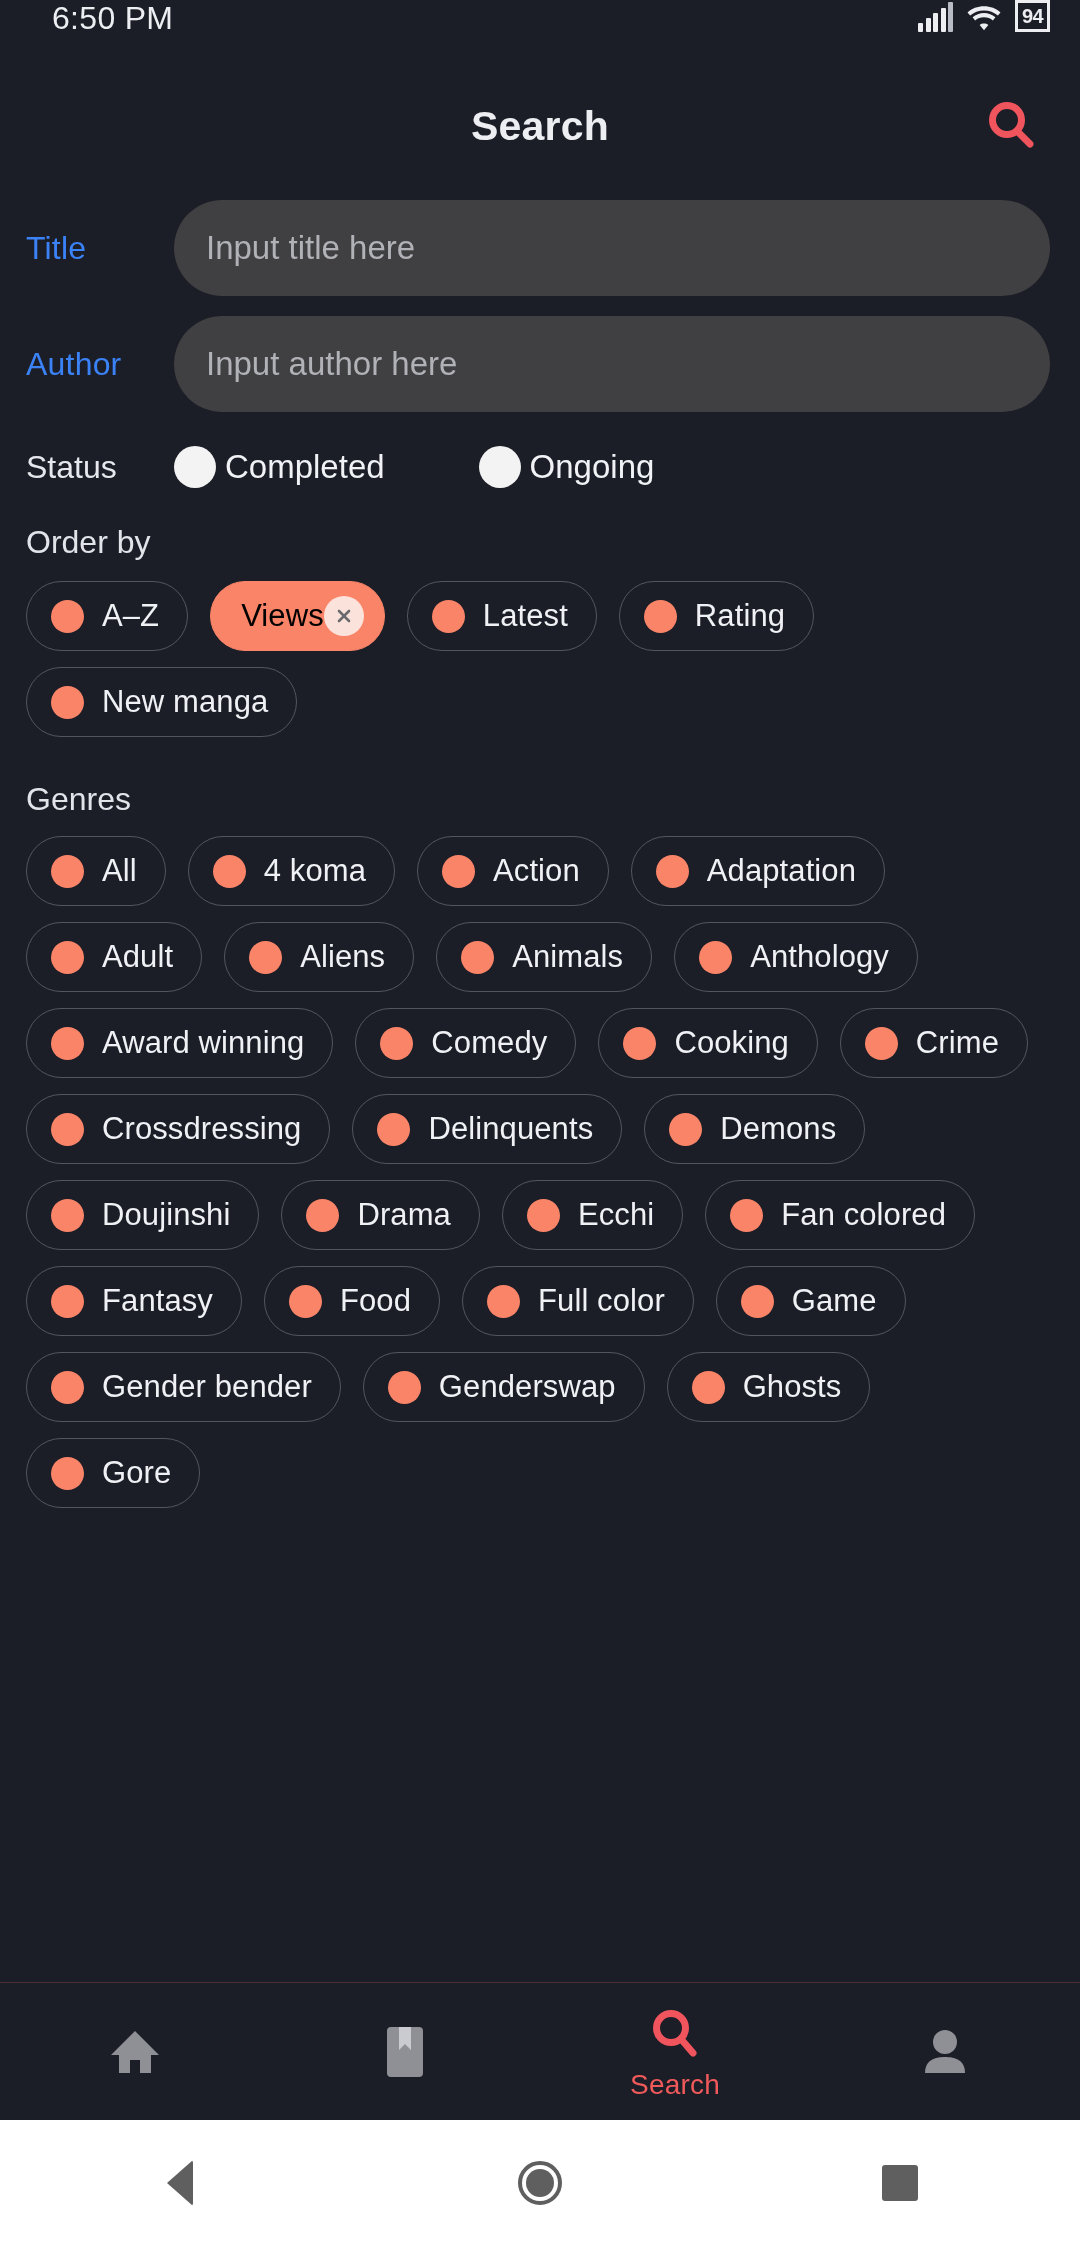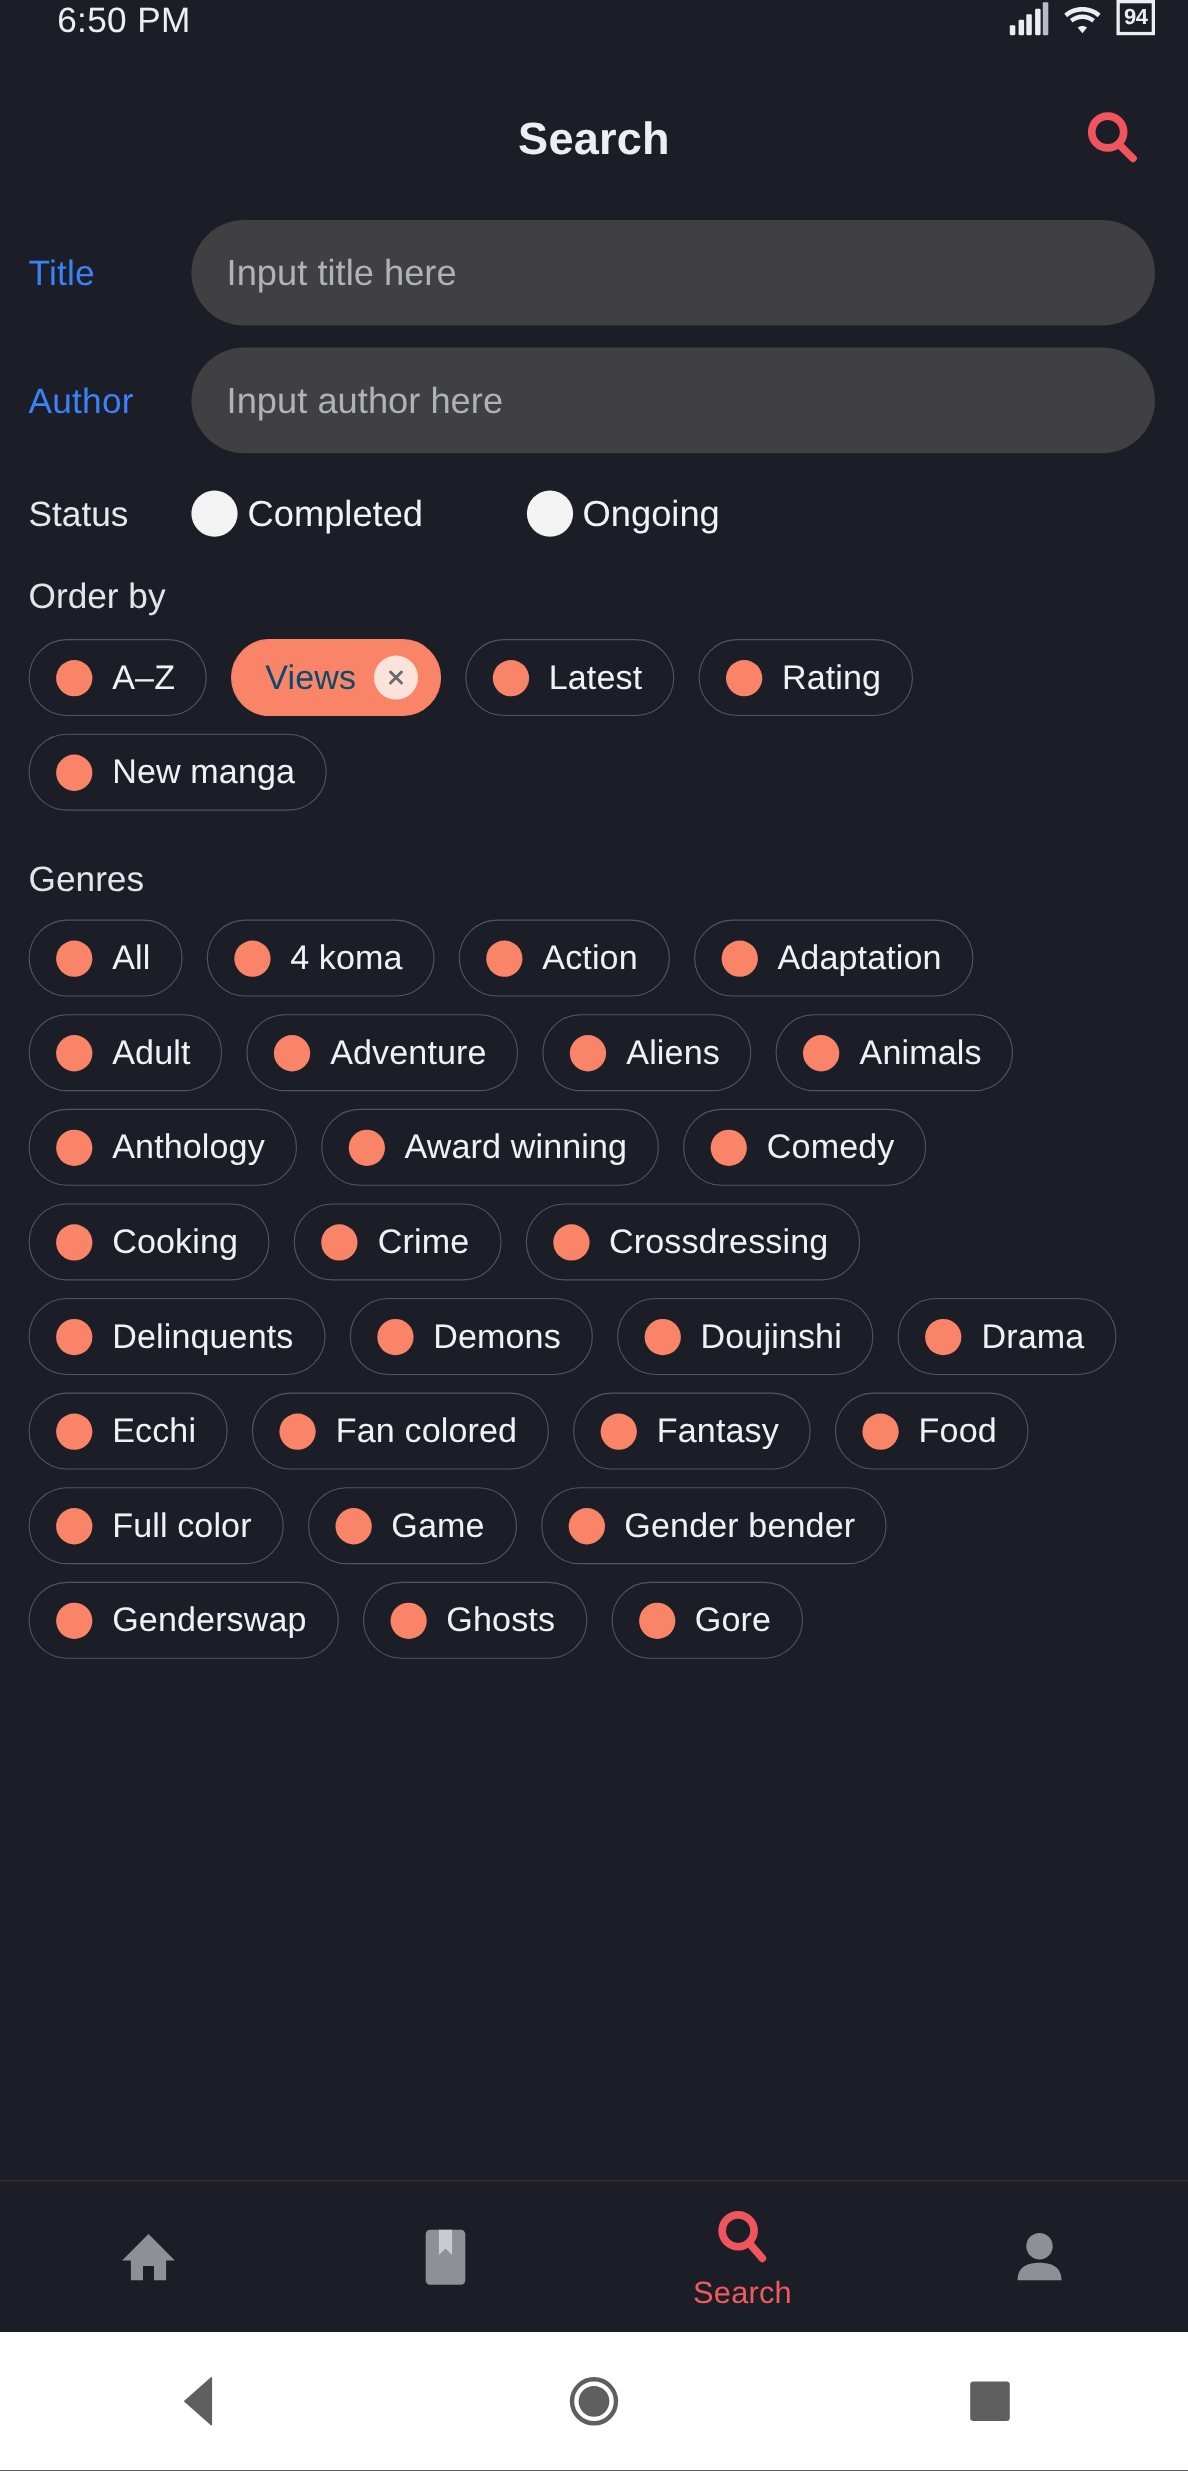--- a/index.html
+++ b/index.html
@@ -185,21 +185,21 @@
     font-size: 31px;
     color: #f0f1f5;
     white-space: nowrap;
     letter-spacing: 0.1px;
   }
   .chip.selected {
     background: #fa8468;
     border-color: #fa8468;
     padding: 0 20px 0 30px;
   }
-  .chip.selected .chip-label { color: #0c4a6e; margin-right: 16px; }
+  .chip.selected .chip-label { color: #000000; }
   .chip-close {
     width: 40px; height: 40px;
     border-radius: 50%;
     background: #fbe3db;
     display: flex; align-items: center; justify-content: center;
     flex: 0 0 40px;
   }
   .chip-close svg { display: block; }
 
   
@@ -377,24 +377,20 @@
         <div class="chip">
           <span class="chip-dot"></span>
           <span class="chip-label">Adaptation</span>
         </div>
         <div class="chip">
           <span class="chip-dot"></span>
           <span class="chip-label">Adult</span>
         </div>
         <div class="chip">
           <span class="chip-dot"></span>
-          <span class="chip-label">Adventure</span>
-        </div>
-        <div class="chip">
-          <span class="chip-dot"></span>
           <span class="chip-label">Aliens</span>
         </div>
         <div class="chip">
           <span class="chip-dot"></span>
           <span class="chip-label">Animals</span>
         </div>
         <div class="chip">
           <span class="chip-dot"></span>
           <span class="chip-label">Anthology</span>
         </div>

